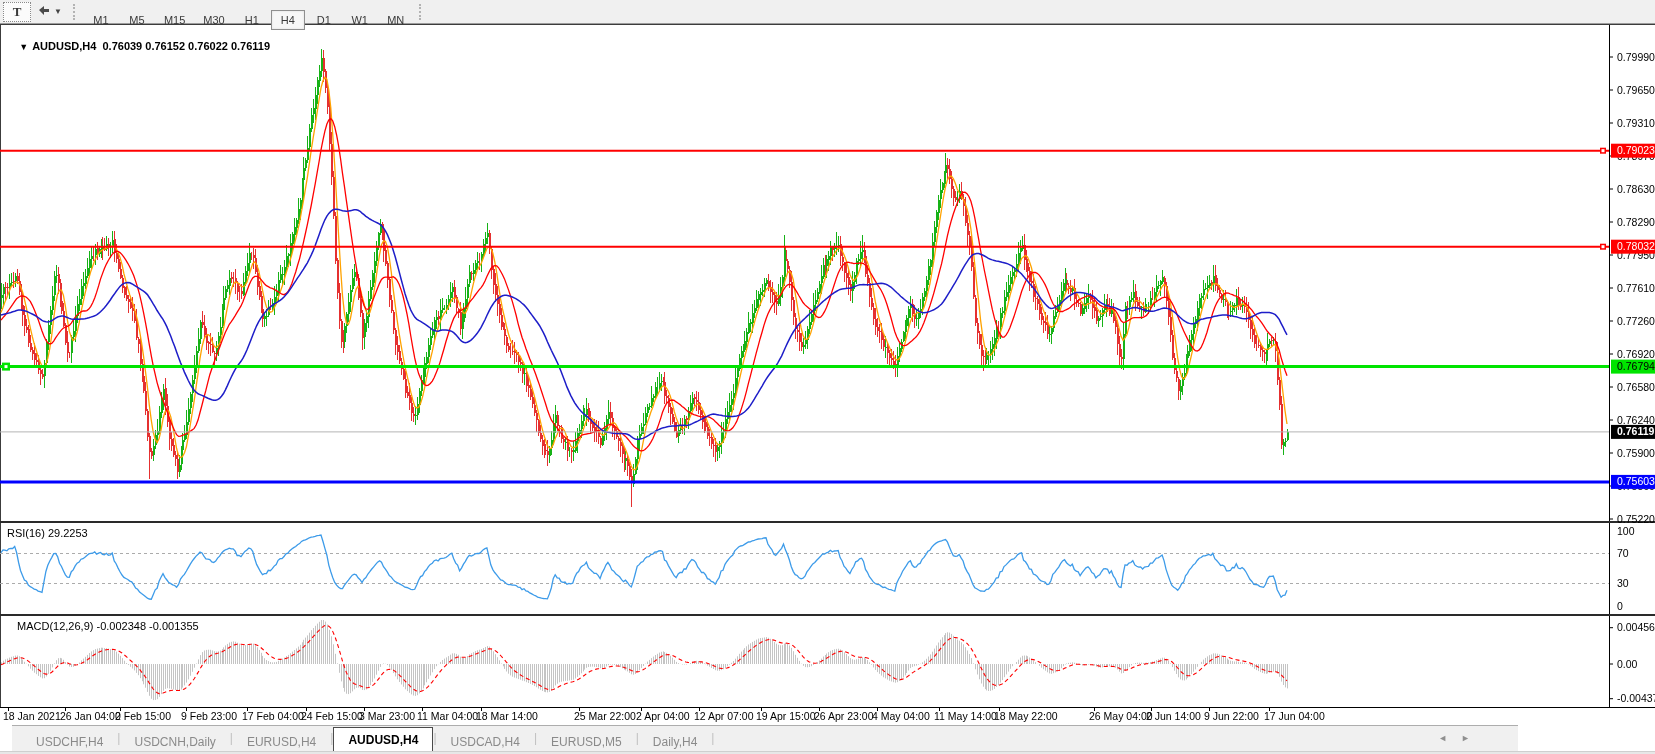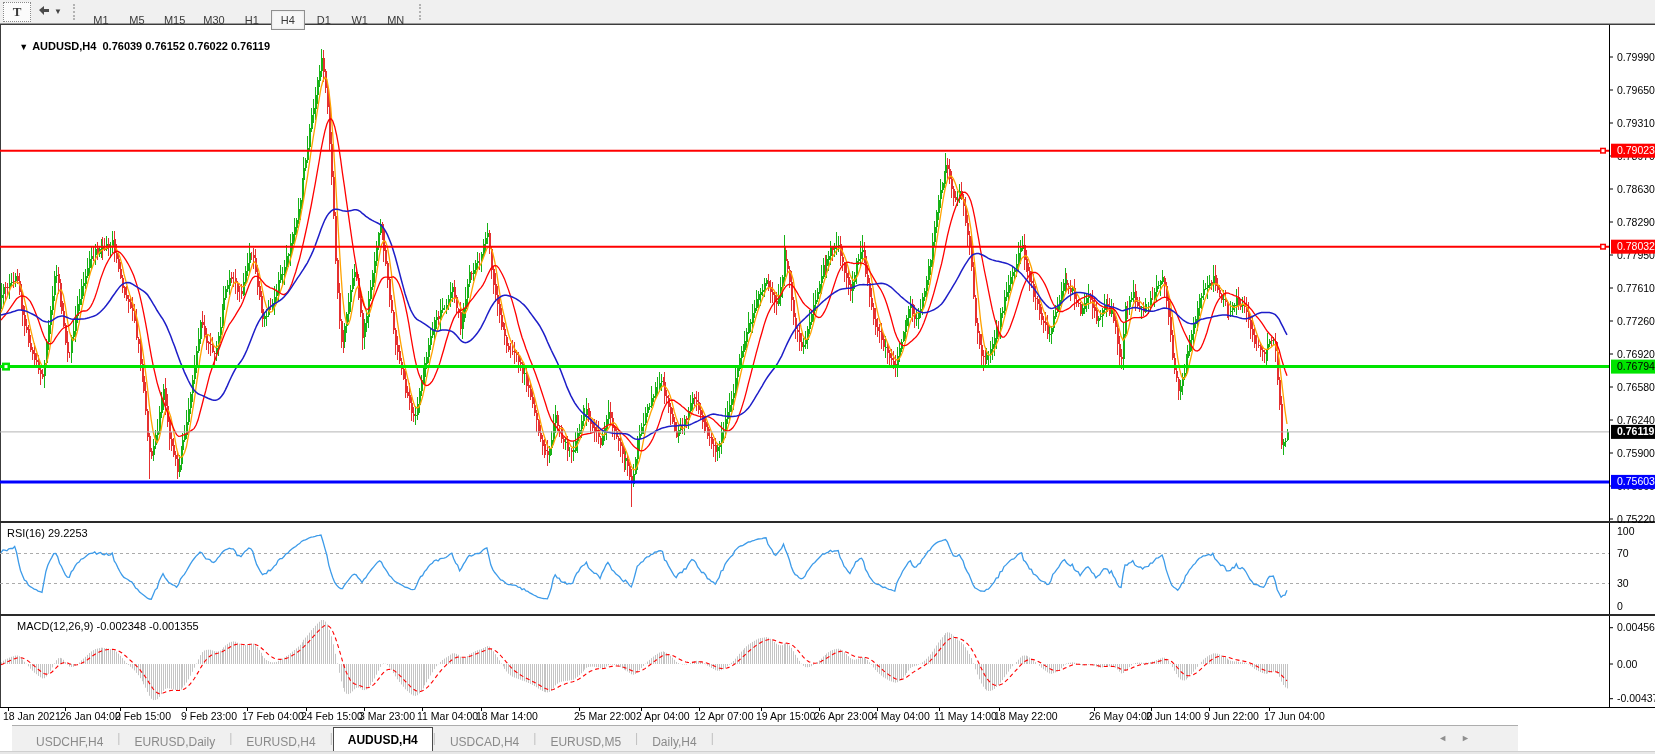--- a/index.html
+++ b/index.html
@@ -203,21 +203,21 @@
   <div class="ovl" id="ohlcline">
     <span class="tri">▼</span><span>AUDUSD,H4</span>&nbsp;&nbsp;<span>0.76039 0.76152 0.76022 0.76119</span>
   </div>
   <div class="ovl" id="rsilabel">RSI(16) 29.2253</div>
   <div class="ovl" id="macdlabel">MACD(12,26,9) -0.002348 -0.001355</div>
 
   <div id="tabbar">
     <div id="tabs">
         <div class="tab">USDCHF,H4</div>
         <span class="tabsep">|</span>
-        <div class="tab">EURUSD,Daily</div>
+        <div class="tab">USDCNH,Daily</div>
         <span class="tabsep">|</span>
         <div class="tab">EURUSD,H4</div>
         <span class="tabsep">|</span>
         <div class="tab active">AUDUSD,H4</div>
         <span class="tabsep">|</span>
         <div class="tab">USDCAD,H4</div>
         <span class="tabsep">|</span>
         <div class="tab">EURUSD,M5</div>
         <span class="tabsep">|</span>
         <div class="tab">Daily,H4</div>

